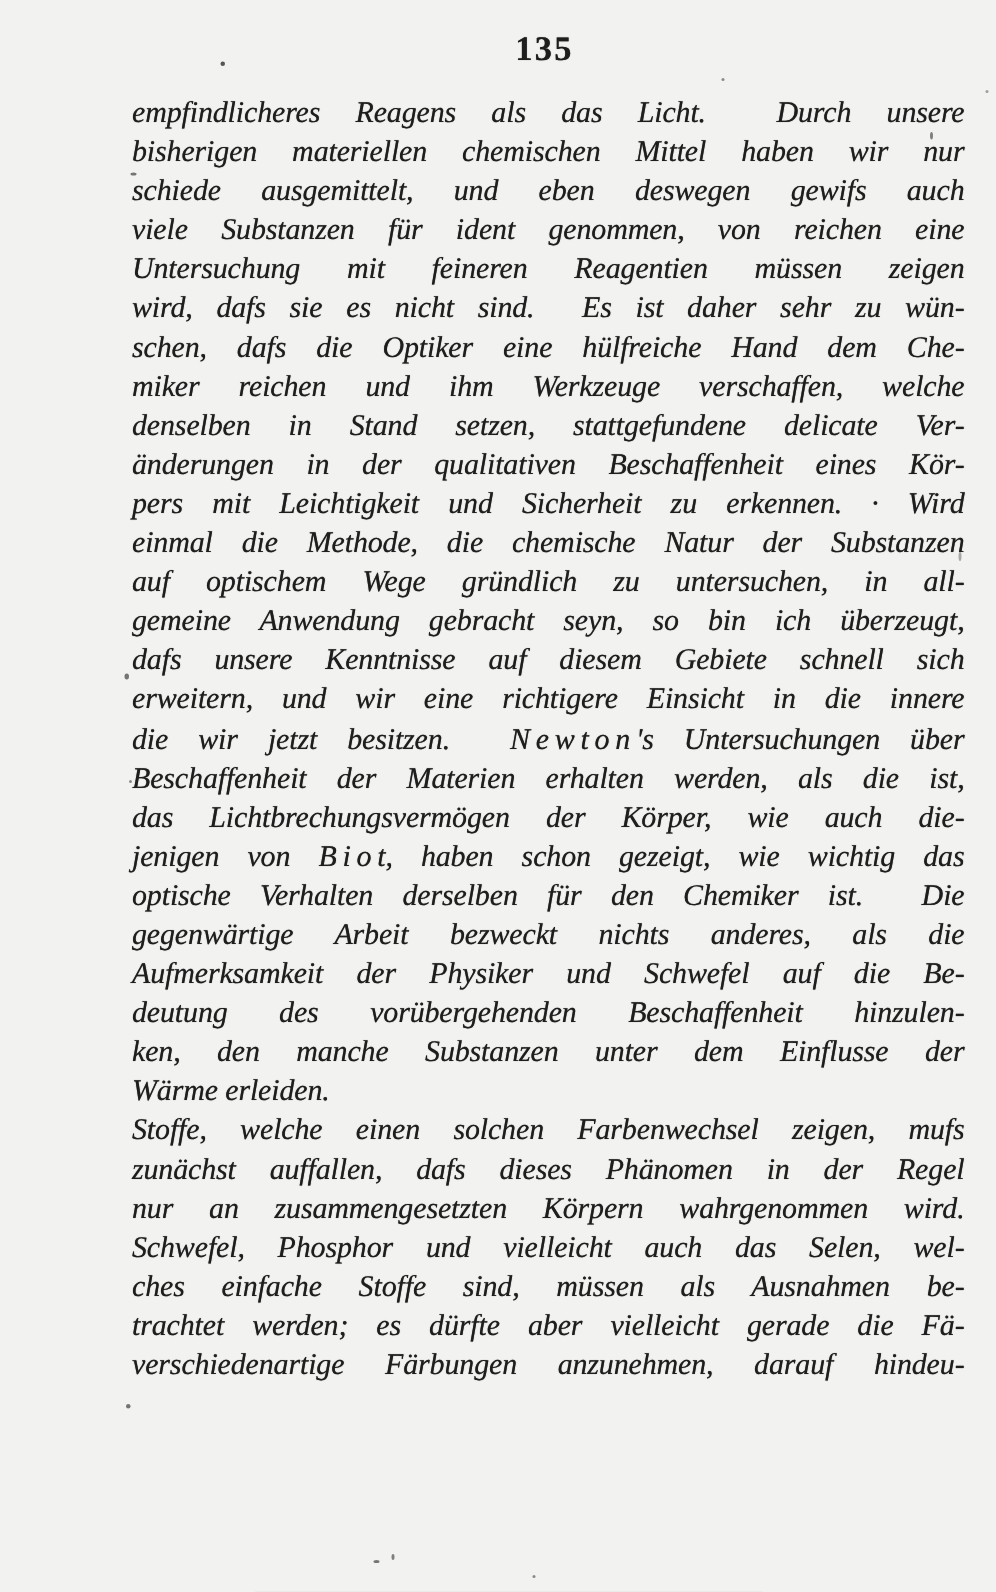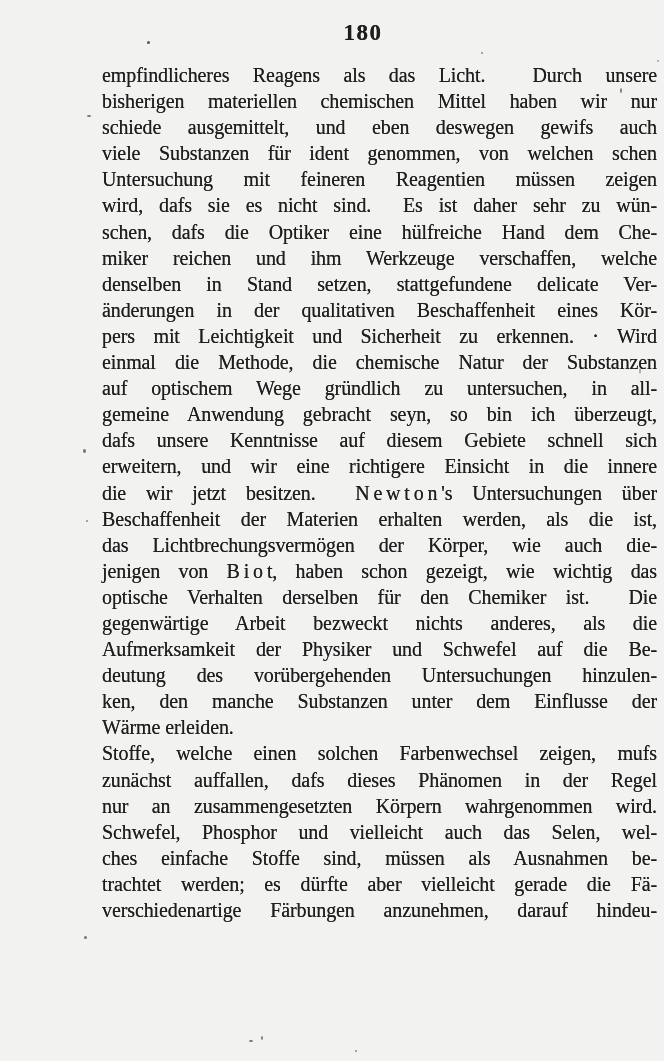--- a/index.html
+++ b/index.html
@@ -14,22 +14,23 @@
     position:absolute;
     top:20px;left:363px;
     transform:translateX(-50%);
     font-size:23px;
     font-weight:bold;
     letter-spacing:1.5px;
     text-shadow:0 0 0.5px rgba(25,25,25,0.85);
   }
   .text-block{
     position:absolute;
-    left:102px;top:62px;
+    left:88px;top:62px;
     width:555px;
+    font-style:italic;
   }
   .line{
     height:26.1px;
     line-height:26.1px;
     font-size:20px;
     letter-spacing:-0.1px;
     text-align:justify;
     text-align-last:justify;
     white-space:normal;
     text-shadow:0 0 0.5px rgba(25,25,25,0.8);
@@ -38,46 +39,46 @@
   .line.align-left{text-align-last:left;}
   .speckle{
     position:absolute;
     border-radius:50%;
   }
 </style>
 </head>
 <body>
 
 <div class="page" style="background: rgb(242, 242, 240); color: rgb(30, 30, 30);">
-  <div class="page-number">180</div>
+  <div class="page-number">135</div>
   <div class="text-block">
       <div class="line">empfindlicheres Reagens als das Licht.&nbsp; Durch unsere</div>
       <div class="line">bisherigen materiellen chemischen Mittel haben wir nur</div>
       <div class="line">schiede ausgemittelt, und eben deswegen gewifs auch</div>
-      <div class="line">viele Substanzen für ident genommen, von welchen schen</div>
+      <div class="line">viele Substanzen für ident genommen, von reichen eine</div>
       <div class="line">Untersuchung mit feineren Reagentien müssen zeigen</div>
       <div class="line">wird, dafs sie es nicht sind.&nbsp; Es ist daher sehr zu wün-</div>
       <div class="line">schen, dafs die Optiker eine hülfreiche Hand dem Che-</div>
       <div class="line">miker reichen und ihm Werkzeuge verschaffen, welche</div>
       <div class="line">denselben in Stand setzen, stattgefundene delicate Ver-</div>
       <div class="line">änderungen in der qualitativen Beschaffenheit eines Kör-</div>
       <div class="line">pers mit Leichtigkeit und Sicherheit zu erkennen.&nbsp;· Wird</div>
       <div class="line">einmal die Methode, die chemische Natur der Substanzen</div>
       <div class="line">auf optischem Wege gründlich zu untersuchen, in all-</div>
       <div class="line">gemeine Anwendung gebracht seyn, so bin ich überzeugt,</div>
       <div class="line">dafs unsere Kenntnisse auf diesem Gebiete schnell sich</div>
       <div class="line">erweitern, und wir eine richtigere Einsicht in die innere</div>
       <div class="line">die wir jetzt besitzen.&nbsp; N e w t o n 's Untersuchungen über</div>
       <div class="line">Beschaffenheit der Materien erhalten werden, als die ist,</div>
       <div class="line">das Lichtbrechungsvermögen der Körper, wie auch die-</div>
       <div class="line">jenigen von B i o t, haben schon gezeigt, wie wichtig das</div>
       <div class="line">optische Verhalten derselben für den Chemiker ist.&nbsp; Die</div>
       <div class="line">gegenwärtige Arbeit bezweckt nichts anderes, als die</div>
       <div class="line">Aufmerksamkeit der Physiker und Schwefel auf die Be-</div>
-      <div class="line">deutung des vorübergehenden Untersuchungen hinzulen-</div>
+      <div class="line">deutung des vorübergehenden Beschaffenheit hinzulen-</div>
       <div class="line">ken, den manche Substanzen unter dem Einflusse der</div>
       <div class="line align-left">Wärme erleiden.</div>
       <div class="line">Stoffe, welche einen solchen Farbenwechsel zeigen, mufs</div>
       <div class="line">zunächst auffallen, dafs dieses Phänomen in der Regel</div>
       <div class="line">nur an zusammengesetzten Körpern wahrgenommen wird.</div>
       <div class="line">Schwefel, Phosphor und vielleicht auch das Selen, wel-</div>
       <div class="line">ches einfache Stoffe sind, müssen als Ausnahmen be-</div>
       <div class="line">trachtet werden; es dürfte aber vielleicht gerade die Fä-</div>
       <div class="line">verschiedenartige Färbungen anzunehmen, darauf hindeu-</div>
     </div>

